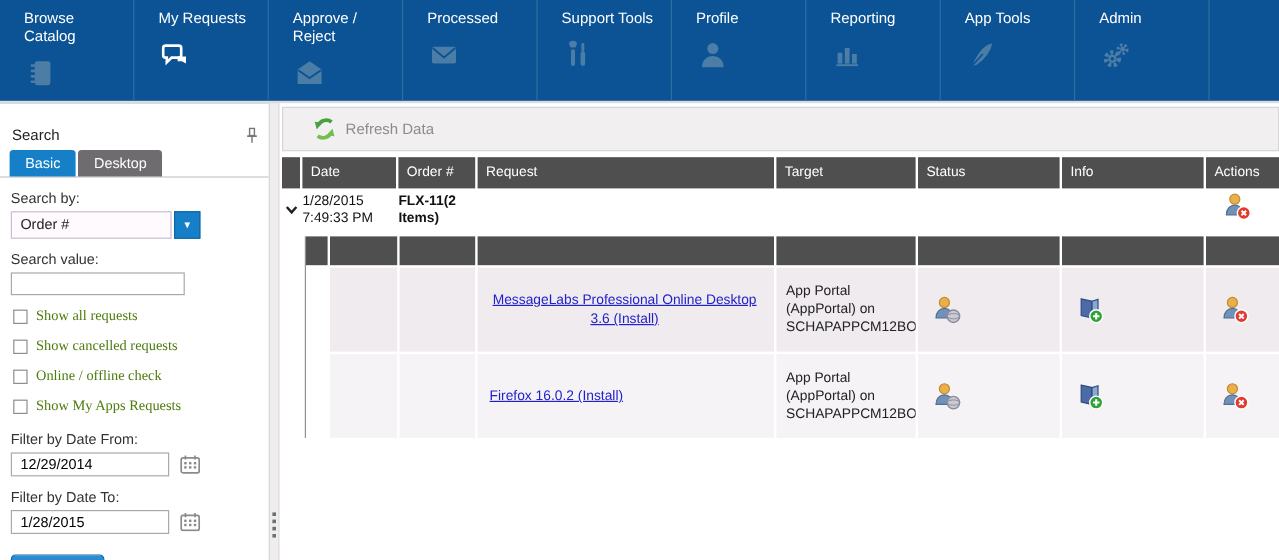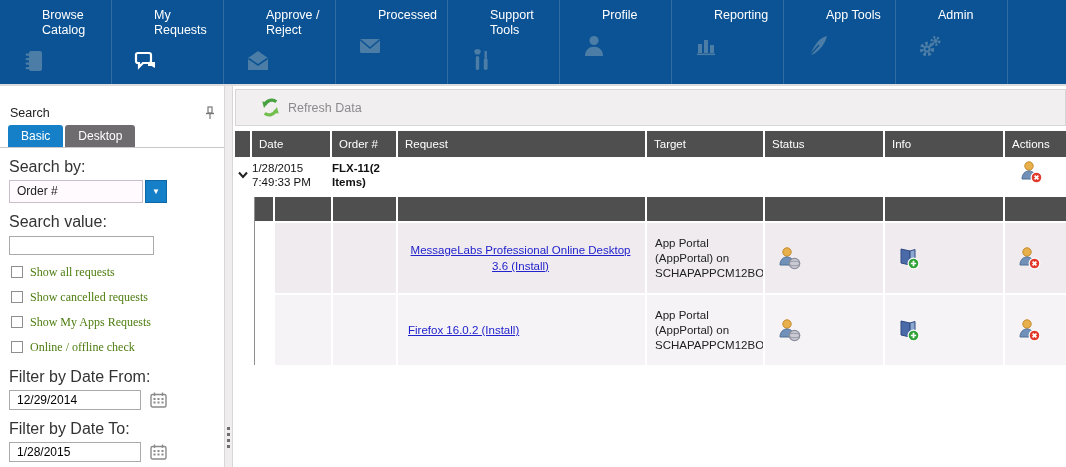--- a/index.html
+++ b/index.html
@@ -3,37 +3,37 @@
 <meta charset="utf-8">
 <style>
   * { box-sizing: border-box; }
   body { margin:0; font-family:"Liberation Sans", sans-serif; background:#fff; }
   .screen { position:relative; width:1066px; height:467px; background:#fff; overflow:hidden; }
 
   
   .nav { display:flex; height:86px; background:#0B5394; border-bottom:2px solid #DCDCDC; }
   .nav-item { width:112px; flex:none; border-right:1px solid #2F6DA2; padding:8px 6px 0 20px; cursor:pointer; }
   .nav-filler { flex:1; border-right:none; }
-  .nav-label { color:#FFFFFF; font-size:12.5px; line-height:15px;margin-left:22px; }
+  .nav-label { color:#FFFFFF; font-size:12.5px; line-height:15px; }
   .nav-icon { display:block; margin-top:9px; height:28px; }
   .nav-icon svg { display:block; }
   .nav-icon .ic { fill:#4C7DA6; stroke:none; }
   .nav-icon .ic-s { fill:none; stroke:#4C7DA6; }
   .nav-item.active .ic { fill:#FFFFFF; }
   .nav-item.active .ic-s { stroke:#FFFFFF; }
 
   
   .sidebar { position:absolute; left:0; top:100px; width:224px; height:381px; background:#fff; }
   .sb-header { display:flex; justify-content:space-between; align-items:center; padding:6px 8px 2px 10px; }
   .sb-title { font-size:12.5px; color:#222; }
   .tabs { display:flex; gap:2px; padding-left:8px; border-bottom:1px solid #C9C7C9; align-items:flex-end; height:26px; }
   .tab { padding:4px 13px 4px 13px; font-size:12px; color:#ffffff; border-radius:3px 3px 0 0; cursor:pointer; }
   .tab.active { background:#1580C8; }
   .tab.inactive { background:#6F6C6F; }
-  .sb-label { font-size:16px; color:#333; margin:10px 0 4px 9px; }
+  .sb-label { font-size:12px; color:#333; margin:10px 0 4px 9px; }
   .sb-select { display:flex; margin-left:9px; gap:2px; }
   .sb-select-box { width:134px; height:23px; border:1px solid #C9BECB; background:#FEFAFD; font-size:12px; color:#222; line-height:21px; padding-left:7px; }
   .sb-select-btn { width:22px; height:23px; background:#1580C8; border:1px solid #0F66A4; color:#fff; font-size:8px; display:flex; align-items:center; justify-content:center; cursor:pointer; }
   .sb-input { width:145px; height:19px; border:1px solid #ABAAAB; margin-left:9px; font-size:12px; padding:1px 5px; font-family:"Liberation Sans", sans-serif; }
   .cb-row { display:flex; align-items:center; gap:7px; margin:10px 0 0 11px; }
   .cb { width:12px; height:12px; border:1px solid #8E8E8E; background:#fff; flex:none; cursor:pointer; }
   .cb-label { font-size:12px; color:#4d7c0f;font-family:Liberation Serif, serif; }
   .date-row { display:flex; align-items:center; gap:9px; margin-left:9px; }
   .date-input { width:132px; height:20px; border:1px solid #ABAAAB; font-size:12px; padding:1px 7px; font-family:"Liberation Sans", sans-serif; }
   .cal-btn { cursor:pointer; display:flex; }
@@ -216,25 +216,25 @@
     <div class="cb-row">
       <span class="cb"></span>
       <span class="cb-label">Show all requests</span>
     </div>
     <div class="cb-row">
       <span class="cb"></span>
       <span class="cb-label">Show cancelled requests</span>
     </div>
     <div class="cb-row">
       <span class="cb"></span>
-      <span class="cb-label">Show My Apps Requests</span>
+      <span class="cb-label">Online / offline check</span>
     </div>
     <div class="cb-row">
       <span class="cb"></span>
-      <span class="cb-label">Online / offline check</span>
+      <span class="cb-label">Show My Apps Requests</span>
     </div>
 
     <div class="sb-label" style="margin-top:13px">Filter by Date From:</div>
     <div class="date-row">
       <input class="date-input" type="text" value="12/29/2014" style="">
       <span class="cal-btn">
         <svg width="17" height="16" viewBox="0 0 17 16">
           <rect x="1" y="2.5" width="15" height="12.5" rx="1.5" fill="none" stroke="#8A8A8A" stroke-width="1.4"></rect>
           <line x1="4.5" y1="0.5" x2="4.5" y2="4" stroke="#8A8A8A" stroke-width="1.4"></line>
           <line x1="12.5" y1="0.5" x2="12.5" y2="4" stroke="#8A8A8A" stroke-width="1.4"></line>

